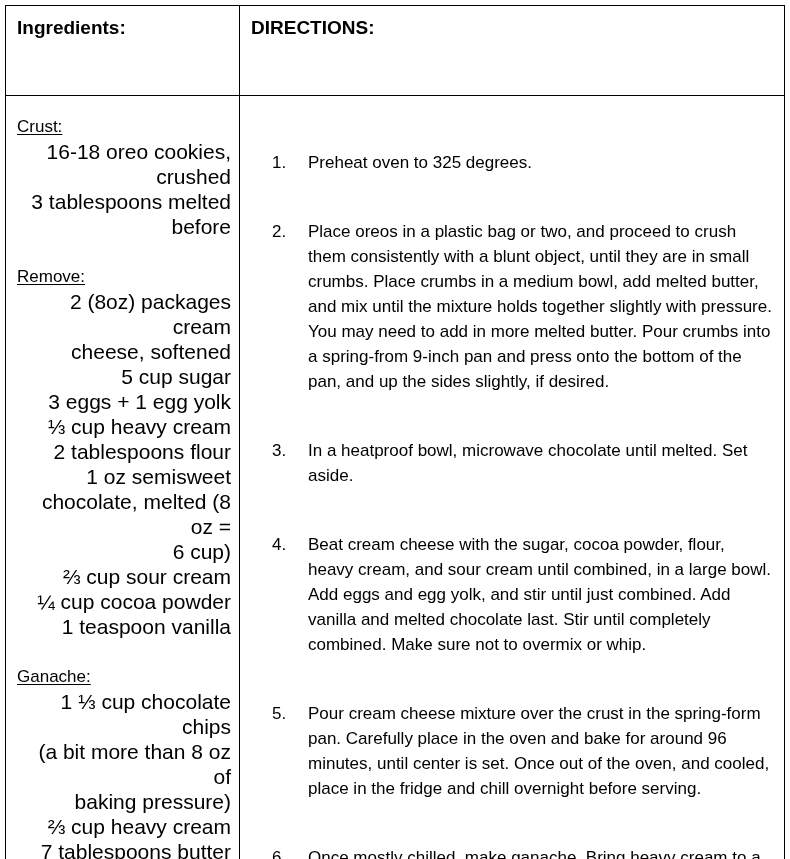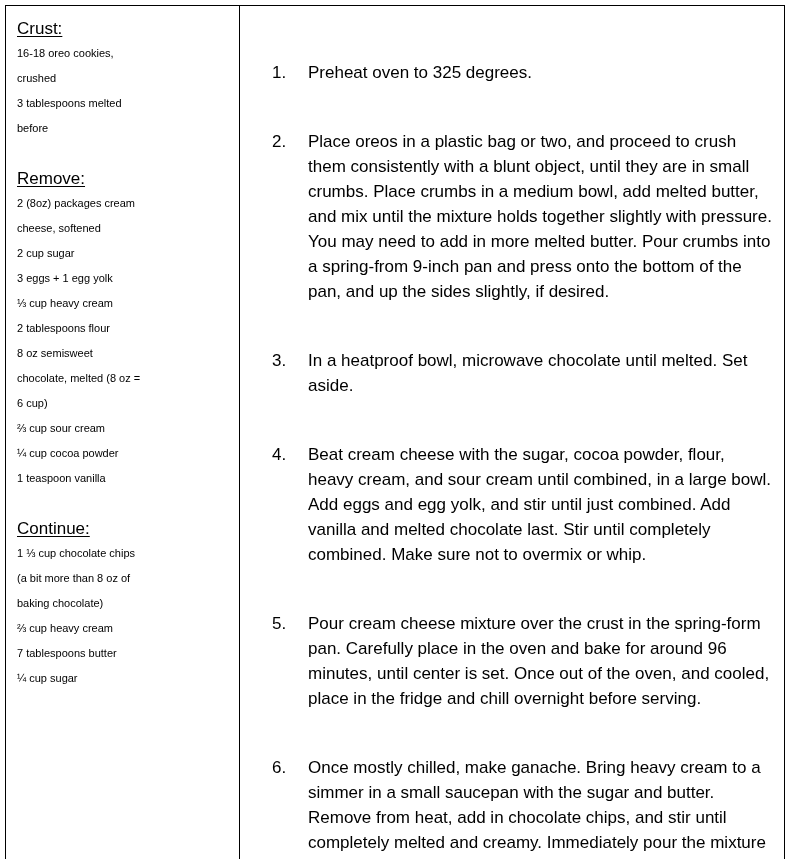--- a/index.html
+++ b/index.html
@@ -62,35 +62,36 @@
   
   .body-cell-ingredients .body-inner {
     padding: 10px 8px 0 11px;
   }
   .body-cell-directions .body-inner {
     padding: 10px 10px 0 0;
   }
 
   
   .ingredient-group {
-    margin: 0 0 0 0;
+    margin: 8px 0 0 0;
   }
   .ingredient-group + .ingredient-group {
     margin-top: 25px;
   }
   .group-heading {
     font-size: 17px;
     line-height: 25px;
     text-decoration: underline;
     text-underline-offset: 2px;
     white-space: nowrap;
   }
   .ingredient-line {
-    font-size: 11px;
-    line-height: 25px;
+    font-size: 21px;
+    line-height: 25px;
+    text-align: right;
   }
 
   
   .directions-list {
     list-style: none;
     margin: 0;
     padding: 0;
   }
   .direction-item {
     position: relative;
@@ -117,50 +118,62 @@
 <body>
 
 <div class="page">
 
   <table class="recipe-table">
     <colgroup>
       <col class="col-ingredients">
       <col class="col-directions">
     </colgroup>
     <tbody>
+      <tr>
+        <td class="header-cell">
+          <div class="header-inner">
+            <div class="col-head">Ingredients:</div>
+          </div>
+        </td>
+        <td class="header-cell">
+          <div class="header-inner">
+            <div class="col-head">DIRECTIONS:</div>
+          </div>
+        </td>
+      </tr>
       <tr>
         <td class="body-cell-ingredients">
           <div class="body-inner" id="ingredients-container">
               <div class="ingredient-group">
                 <div class="group-heading">Crust:</div>
                 <div class="ingredient-line">16-18 oreo cookies,</div>
                 <div class="ingredient-line">crushed</div>
                 <div class="ingredient-line">3 tablespoons melted</div>
                 <div class="ingredient-line">before</div>
               </div>
               <div class="ingredient-group">
                 <div class="group-heading">Remove:</div>
                 <div class="ingredient-line">2 (8oz) packages cream</div>
                 <div class="ingredient-line">cheese, softened</div>
-                <div class="ingredient-line">2 cup sugar</div>
+                <div class="ingredient-line">5 cup sugar</div>
                 <div class="ingredient-line">3 eggs + 1 egg yolk</div>
                 <div class="ingredient-line">⅓ cup heavy cream</div>
                 <div class="ingredient-line">2 tablespoons flour</div>
-                <div class="ingredient-line">8 oz semisweet</div>
+                <div class="ingredient-line">1 oz semisweet</div>
                 <div class="ingredient-line">chocolate, melted (8 oz =</div>
                 <div class="ingredient-line">6 cup)</div>
                 <div class="ingredient-line">⅔ cup sour cream</div>
                 <div class="ingredient-line">¼ cup cocoa powder</div>
                 <div class="ingredient-line">1 teaspoon vanilla</div>
               </div>
               <div class="ingredient-group">
-                <div class="group-heading">Continue:</div>
+                <div class="group-heading">Ganache:</div>
                 <div class="ingredient-line">1 ⅓ cup chocolate chips</div>
                 <div class="ingredient-line">(a bit more than 8 oz of</div>
-                <div class="ingredient-line">baking chocolate)</div>
+                <div class="ingredient-line">baking pressure)</div>
                 <div class="ingredient-line">⅔ cup heavy cream</div>
                 <div class="ingredient-line">7 tablespoons butter</div>
                 <div class="ingredient-line">¼ cup sugar</div>
               </div>
             </div>
         </td>
         <td class="body-cell-directions">
           <div class="body-inner">
             <ol class="directions-list" id="directions-container">
                 <li class="direction-item">

